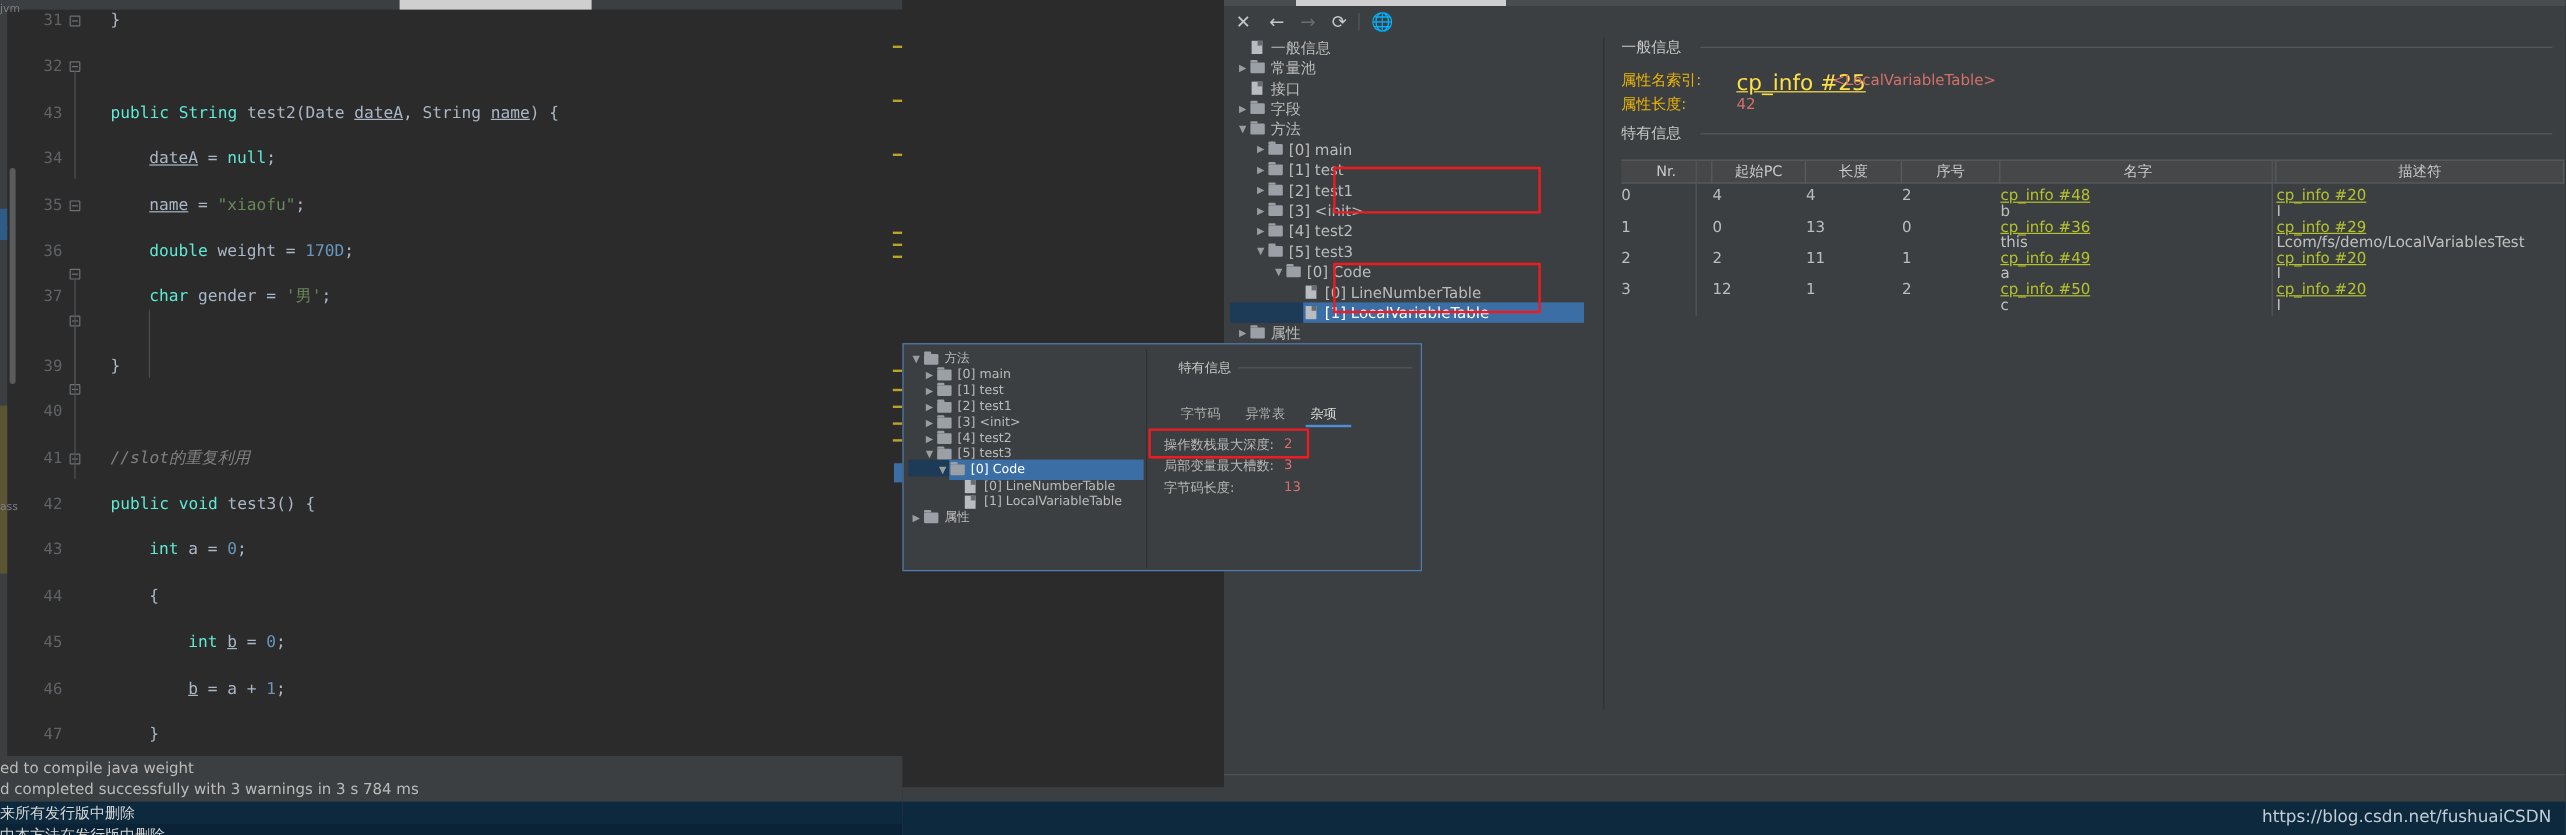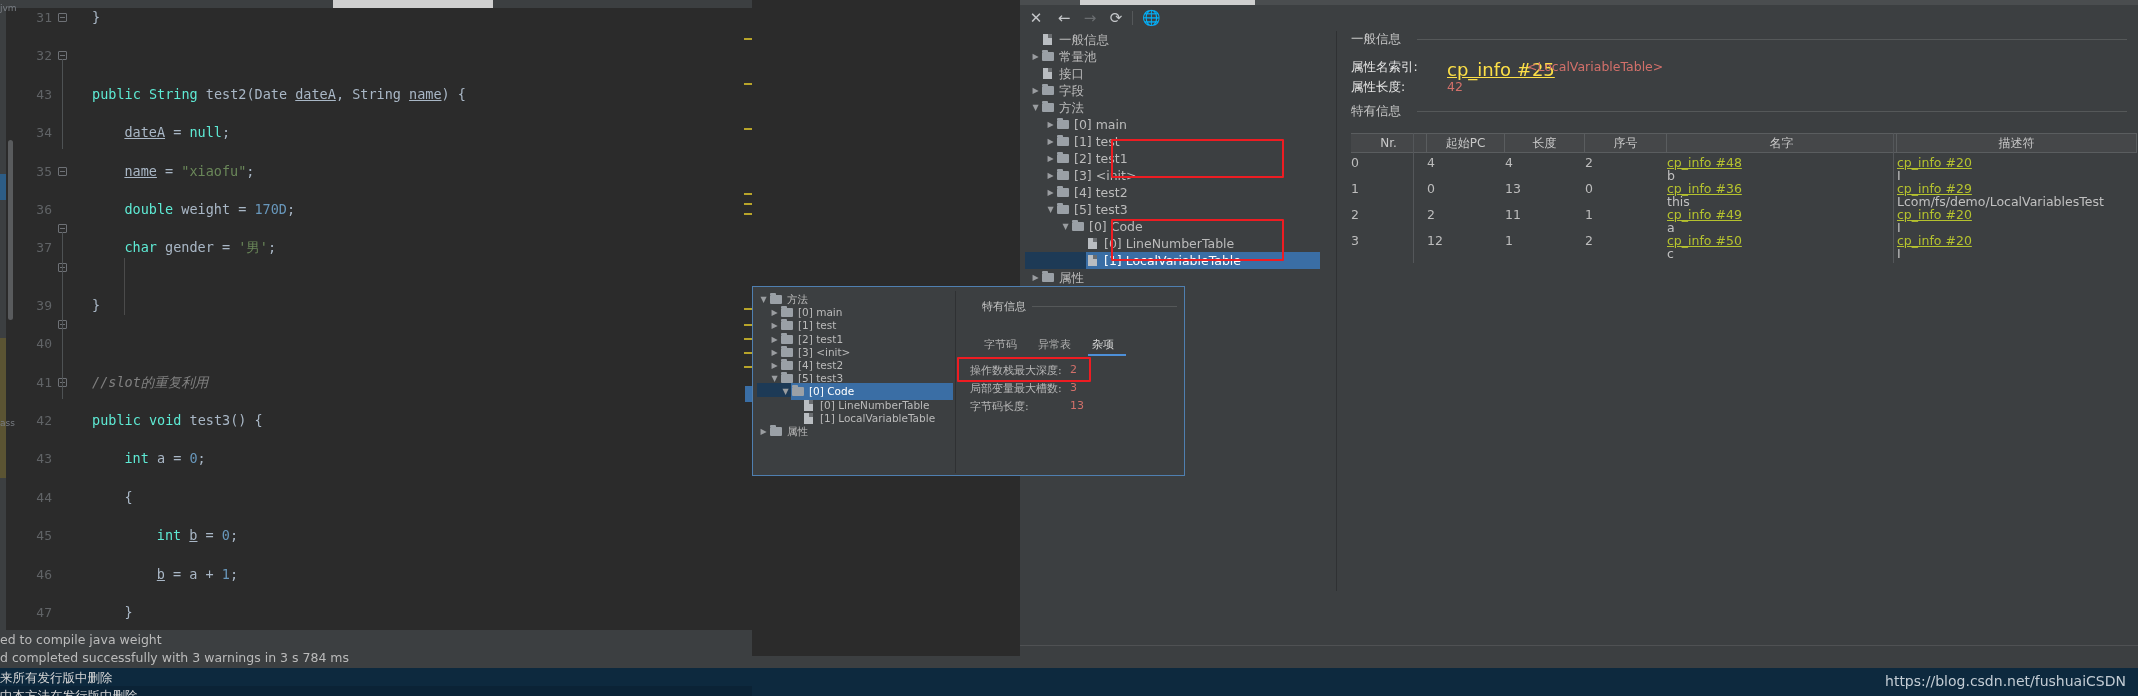--- a/index.html
+++ b/index.html
@@ -168,21 +168,21 @@
   .jcl-detail {
     position:absolute; left:316px; top:31px; width:800px; height:560px;
     background:#3c3f41; border-left:1px solid #2f3133;
   }
   .sec-title {
     position:absolute; font-size:12.5px; color:#c8c8c8; white-space:nowrap;
   }
   .sec-rule {
     position:absolute; height:1px; background:#555859;
   }
-  .fld-lbl { position:absolute; font-size:12.5px; color:#e5e5e5; white-space:nowrap; }
+  .fld-lbl { position:absolute; font-size:12.5px; color:#eab308; white-space:nowrap; }
   .fld-link {
     position:absolute; font-size:18px; color:#fde047;
     text-decoration:underline; white-space:nowrap;
   }
   .fld-red { position:absolute; font-size:12.5px; color:#d2706a; white-space:nowrap; }
   .tbl-head {
     position:absolute; height:20px; background:#454749;
     border-top:1px solid #5a5d5f; border-bottom:1px solid #5a5d5f;
   }
   .tbl-head .th {

